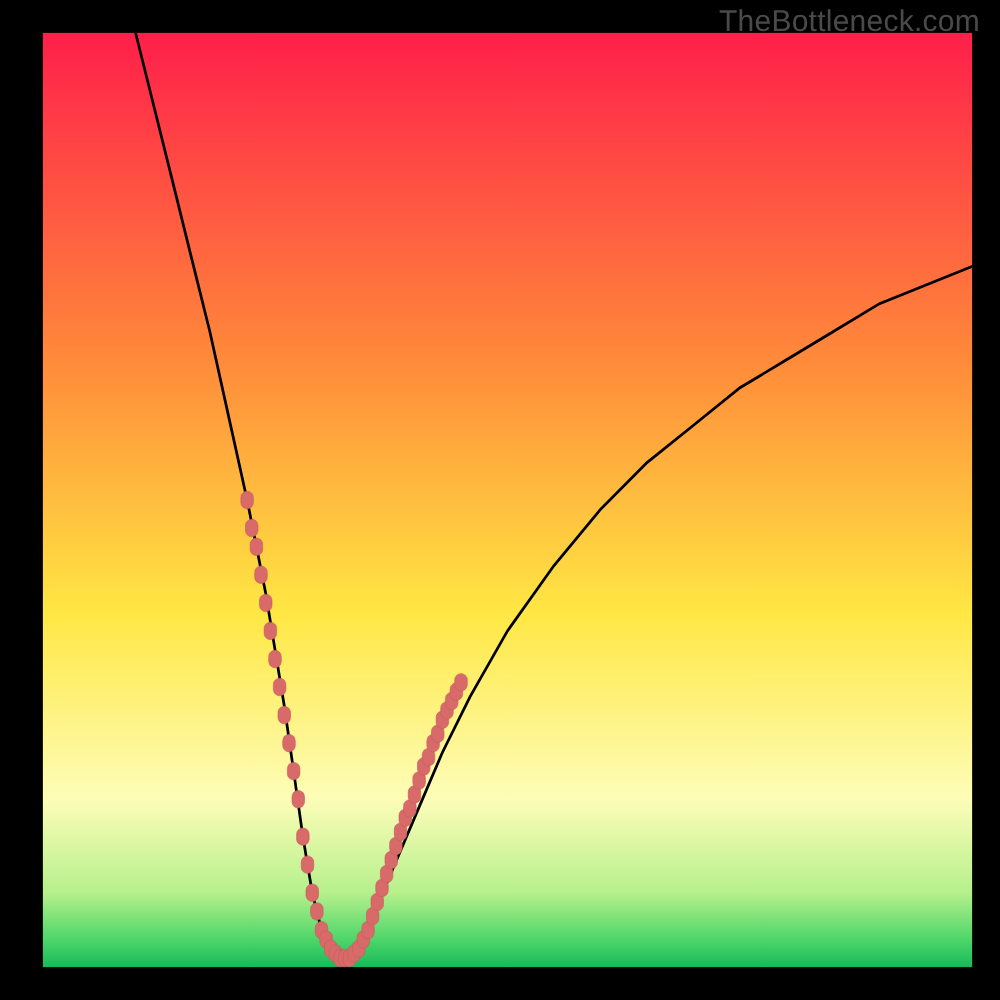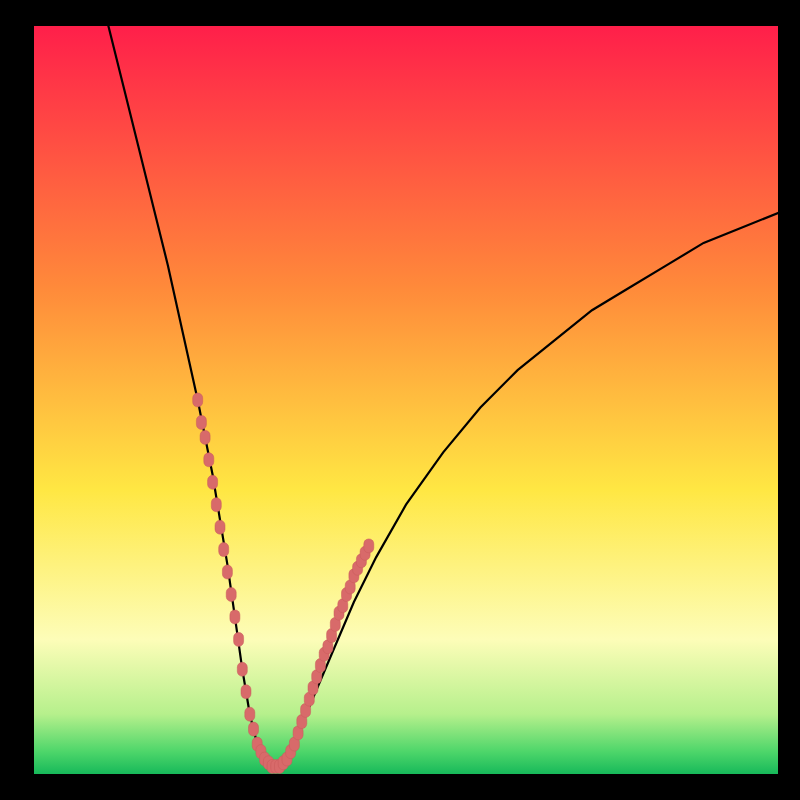--- a/index.html
+++ b/index.html
@@ -38,20 +38,21 @@
     z-index: 5;
   }
   svg {
     display: block;
   }
 </style>
 </head>
 <body>
 
 <div class="frame">
+  <div class="watermark">TheBottleneck.com</div>
   <div class="plot">
     <svg id="chart-svg" width="744" height="748" viewBox="0 0 744 748" preserveAspectRatio="none">
       <defs>
         <linearGradient id="bg-grad" x1="0" y1="0" x2="0" y2="1">
           <stop id="g0" offset="0%" stop-color="#ff1f4a"></stop>
           <stop id="g1" offset="35%" stop-color="#ff8a3a"></stop>
           <stop id="g2" offset="62%" stop-color="#ffe743"></stop>
           <stop id="g3" offset="82%" stop-color="#fdfdb8"></stop>
           <stop id="g4" offset="92%" stop-color="#b6f08c"></stop>
           <stop id="g5" offset="97%" stop-color="#4ed66a"></stop>

